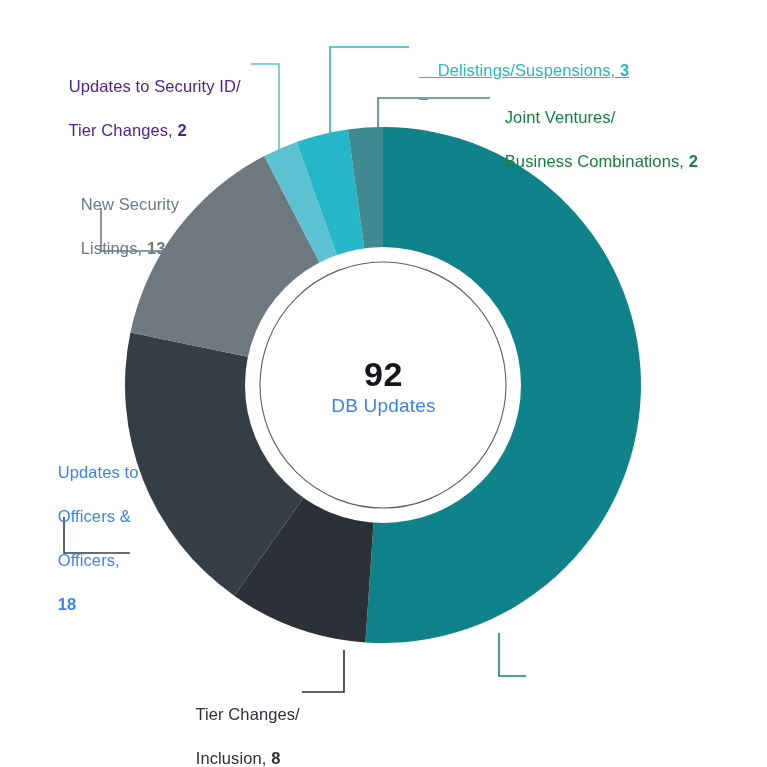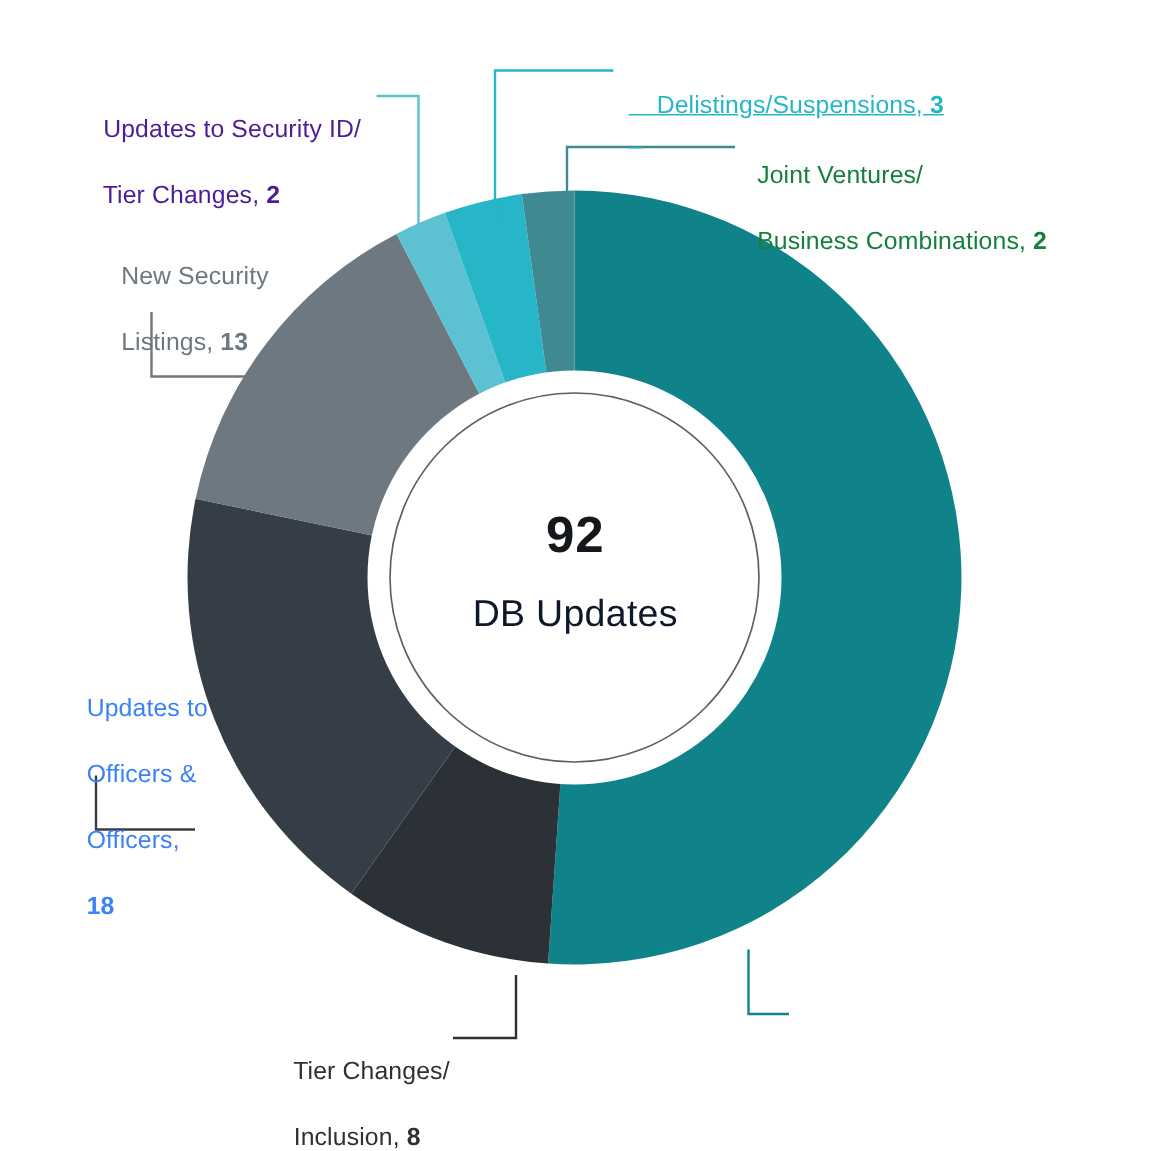--- a/index.html
+++ b/index.html
@@ -39,23 +39,23 @@
     text-align: center;
     font-size: 34px;
     font-weight: 700;
     color: #14181c;
     letter-spacing: 0.5px;
   }
   .center-sub {
     position: absolute;
     left: 0; right: 0;
     text-align: center;
-    font-size: 25px;
+    font-size: 19px;
     font-weight: 400;
-    color: #0f172a;
+    color: #3b82f6;
     letter-spacing: 0.2px;
   }
 </style>
 </head>
 <body>
 
 <div id="stage">
 
   <svg id="donut" viewBox="0 0 767 767">
     <g>
@@ -82,38 +82,38 @@
       <polyline stroke="#6d7880" points="101,208 101,251 166,251"></polyline>
 
       <polyline stroke="#353e46" points="64,517 64,553 130,553"></polyline>
 
       <polyline stroke="#2b3137" points="302,692 344,692 344,650"></polyline>
 
       <polyline stroke="#0f8389" points="499,633 499,676 526,676"></polyline>
     </g>
   </svg>
 
-  <div class="center-num" style="top:338px;">92</div>
+  <div class="center-num" style="top:355px;">92</div>
   <div class="center-sub" style="top:395px;">DB Updates</div>
 
   <div class="lbl" style="left:50px; top:54px; color:#4c1d95;">
     <span>Updates to Security ID/</span><br>
     <span>Tier Changes, </span><b>2</b>
   </div>
 
   <div class="lbl" style="left:419px; top:38px; color:#27b6c8;text-decoration:underline;">
     <span>Delistings/Suspensions, </span><b>3</b>
   </div>
 
   <div class="lbl" style="left:486px; top:85px; color:#15803d;">
     <span>Joint Ventures/</span><br>
     <span>Business Combinations, </span><b>2</b>
   </div>
 
-  <div class="lbl" style="left:62px; top:152px; color:#6d7880;">
+  <div class="lbl" style="left:62px; top:172px; color:#6d7880;">
     <span>New Security</span><br>
     <span>Listings, </span><b>13</b>
   </div>
 
   <div class="lbl" style="left:39px; top:440px; color:#3b82f6;">
     <span>Updates to</span><br>
     <span>Officers &amp;</span><br>
     <span>Officers,</span><br>
     <b>18</b>
   </div>

